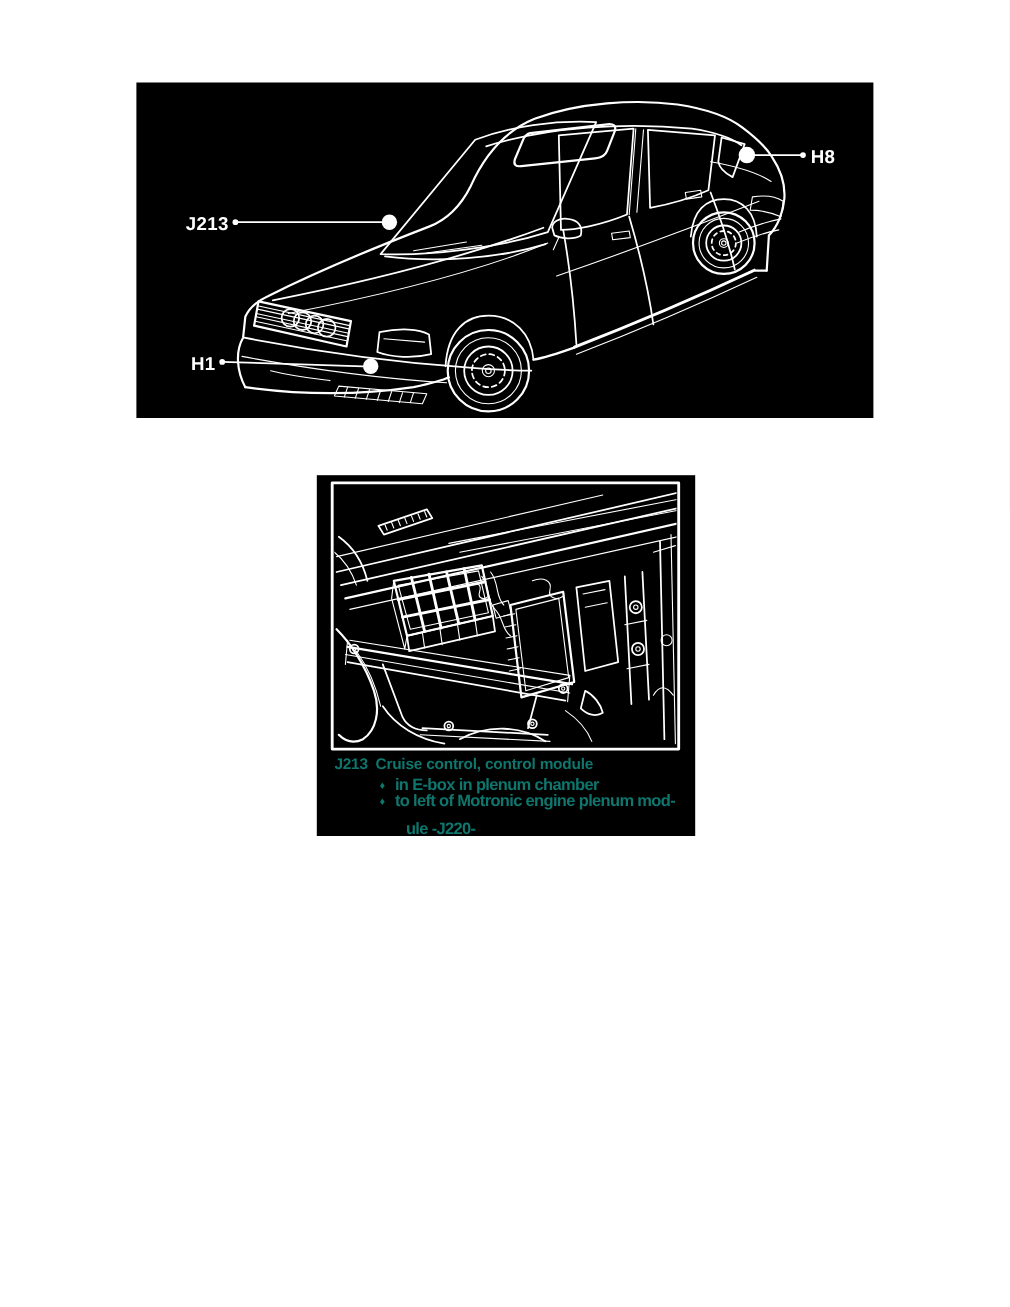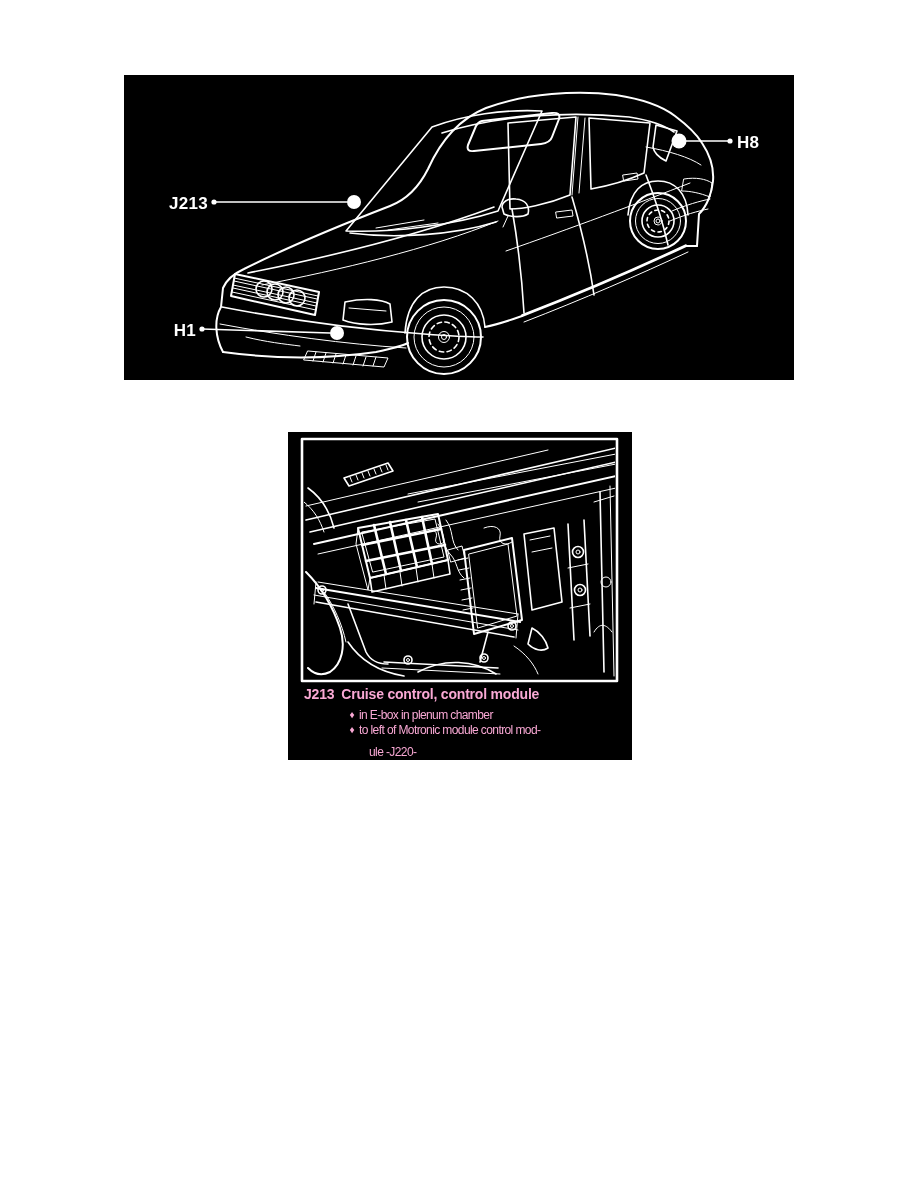--- a/index.html
+++ b/index.html
@@ -17,29 +17,29 @@
   }
   svg .fill  { fill:#fff; stroke:none; }
   svg .thin  { stroke-width:1; }
   svg .mid   { stroke-width:2; }
   svg .thick { stroke-width:2.6; }
   svg text.car-label {
     fill:#fff; stroke:none; font-family:"Liberation Sans",sans-serif;
     font-weight:bold; font-size:17px; letter-spacing:0.3px;
   }
   
-  .caption { position:absolute; left:0; top:252px; width:100%; height:88px; color:#f9a8d4;text-align:center; }
+  .caption { position:absolute; left:0; top:252px; width:100%; height:88px; color:#0f766e; }
   .cap-line1 { position:absolute; left:16px; top:2px; white-space:nowrap;
     font-weight:bold; font-size:14px; letter-spacing:-0.2px; }
   .cap-code { display:inline-block; margin-right:7px; }
   .cap-bullet { position:absolute; left:57px; white-space:nowrap; }
   .cap-bullet.b1 { top:21px; }
   .cap-bullet.b2 { top:36px; }
   .cap-glyph { display:inline-block; width:14px; font-size:10px; vertical-align:1px; }
-  .cap-text, .cap-cont { font-weight:normal; font-size:12px; letter-spacing:-0.6px; }
+  .cap-text, .cap-cont { font-weight:bold; font-size:15px; letter-spacing:-0.6px; }
   .cap-cont { position:absolute; left:81px; top:61px; white-space:nowrap; }
 </style>
 </head>
 <body>
 
 <div class="page">
 
   <div class="panel car-panel">
     <svg viewBox="0 0 670 305" width="670" height="305">
 
@@ -274,19 +274,19 @@
     </svg>
 
     <div class="caption">
       <div class="cap-line1">
         <span class="cap-code">J213</span><span>Cruise control, control module</span>
       </div>
       <div class="cap-bullet b1">
         <span class="cap-glyph">♦</span><span class="cap-text">in E-box in plenum chamber</span>
       </div>
       <div class="cap-bullet b2">
-        <span class="cap-glyph">♦</span><span class="cap-text">to left of Motronic module control mod-</span>
+        <span class="cap-glyph">♦</span><span class="cap-text">to left of Motronic engine plenum mod-</span>
       </div>
       <div class="cap-cont">ule -J220-</div>
     </div>
   </div>
 
 </div>
 
 </body></html>

